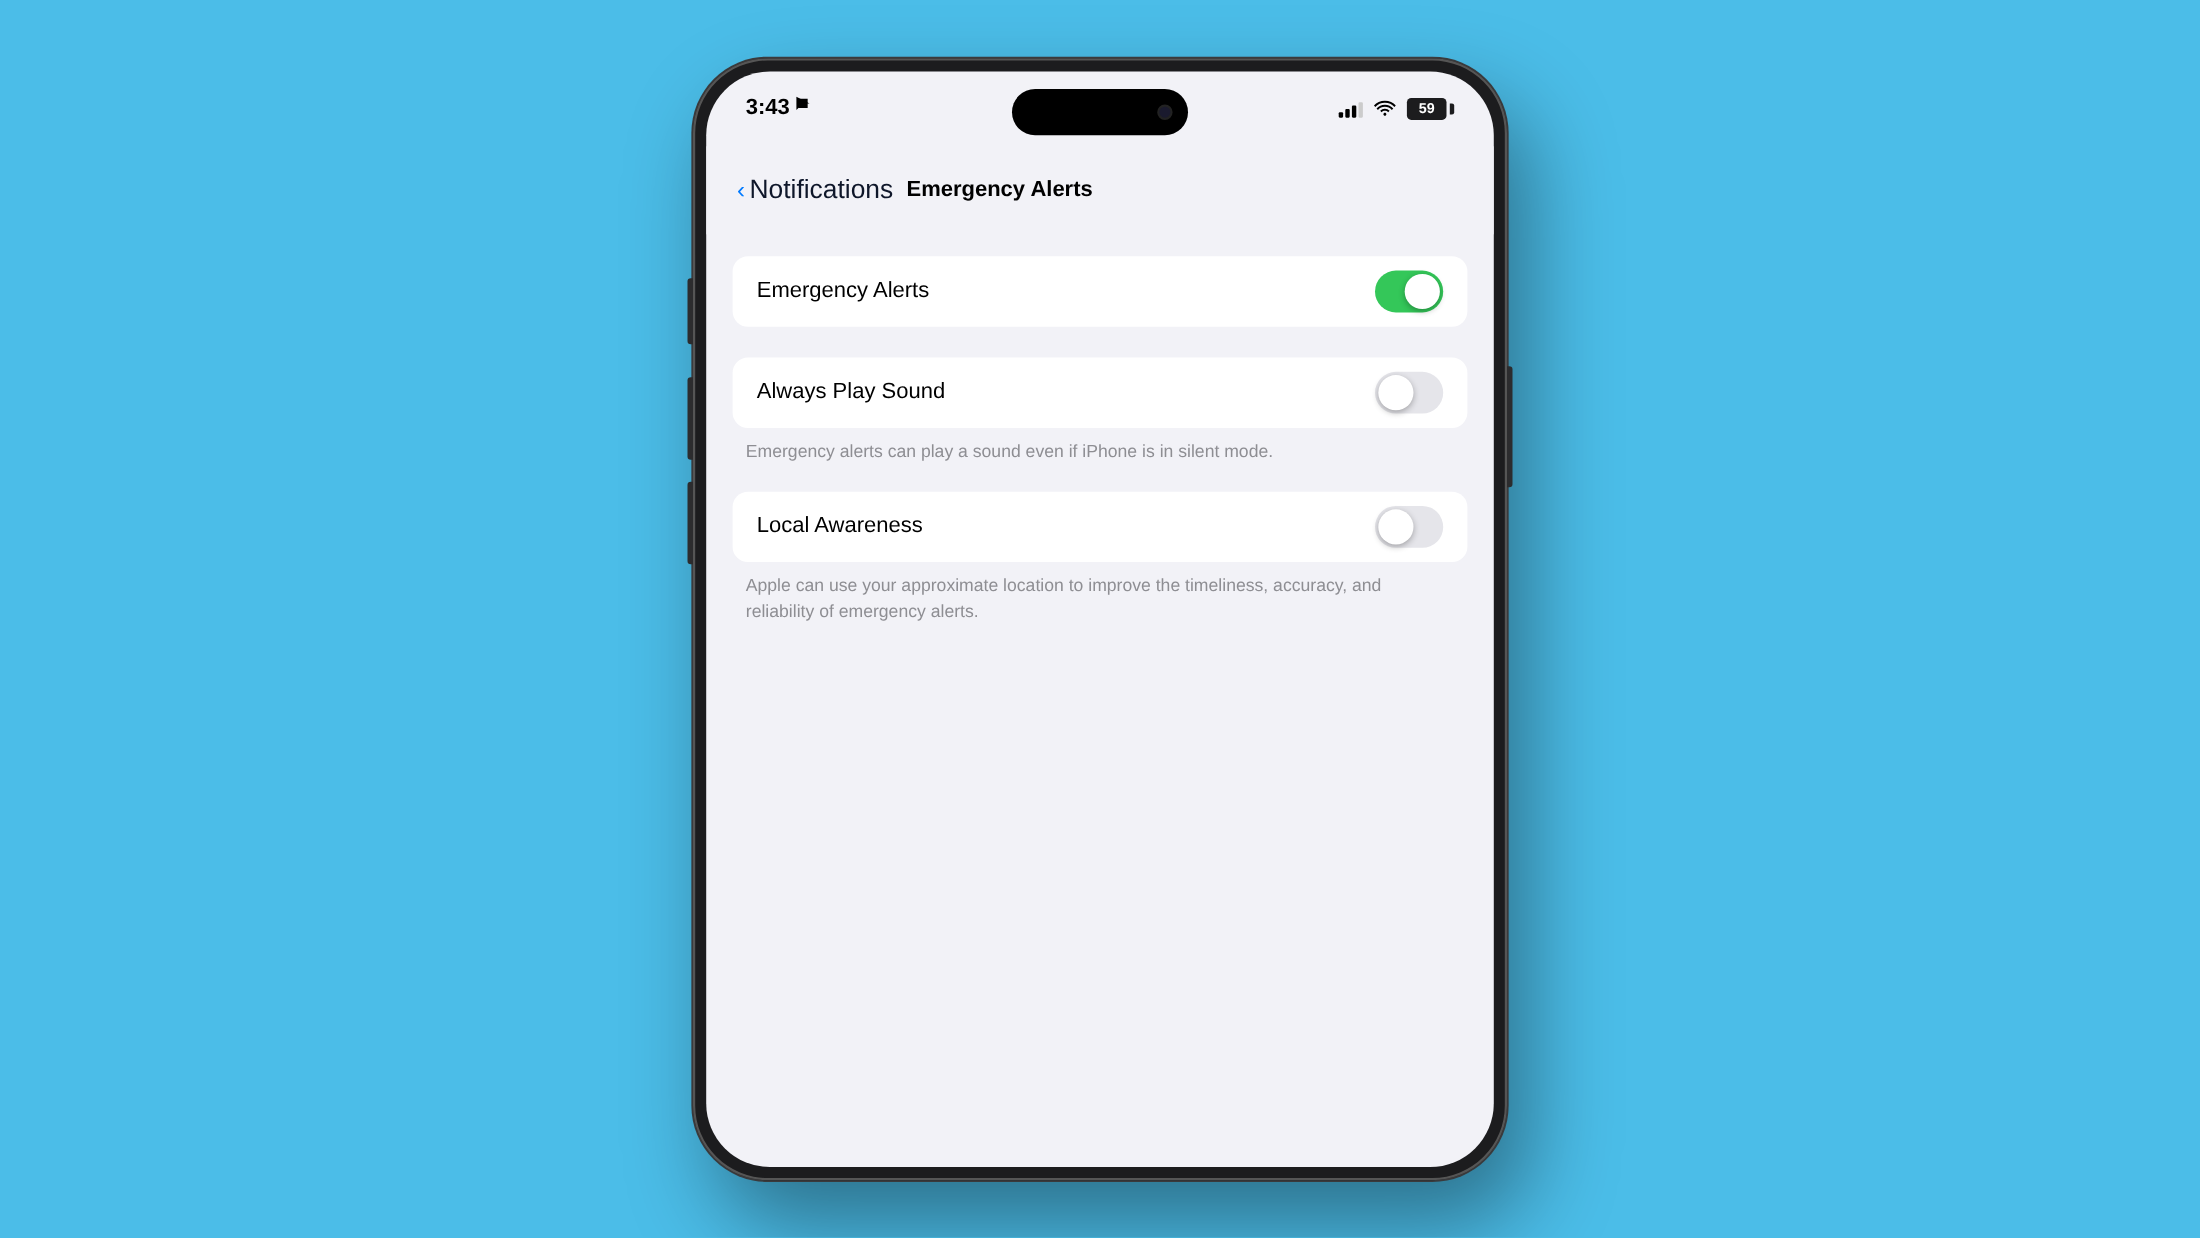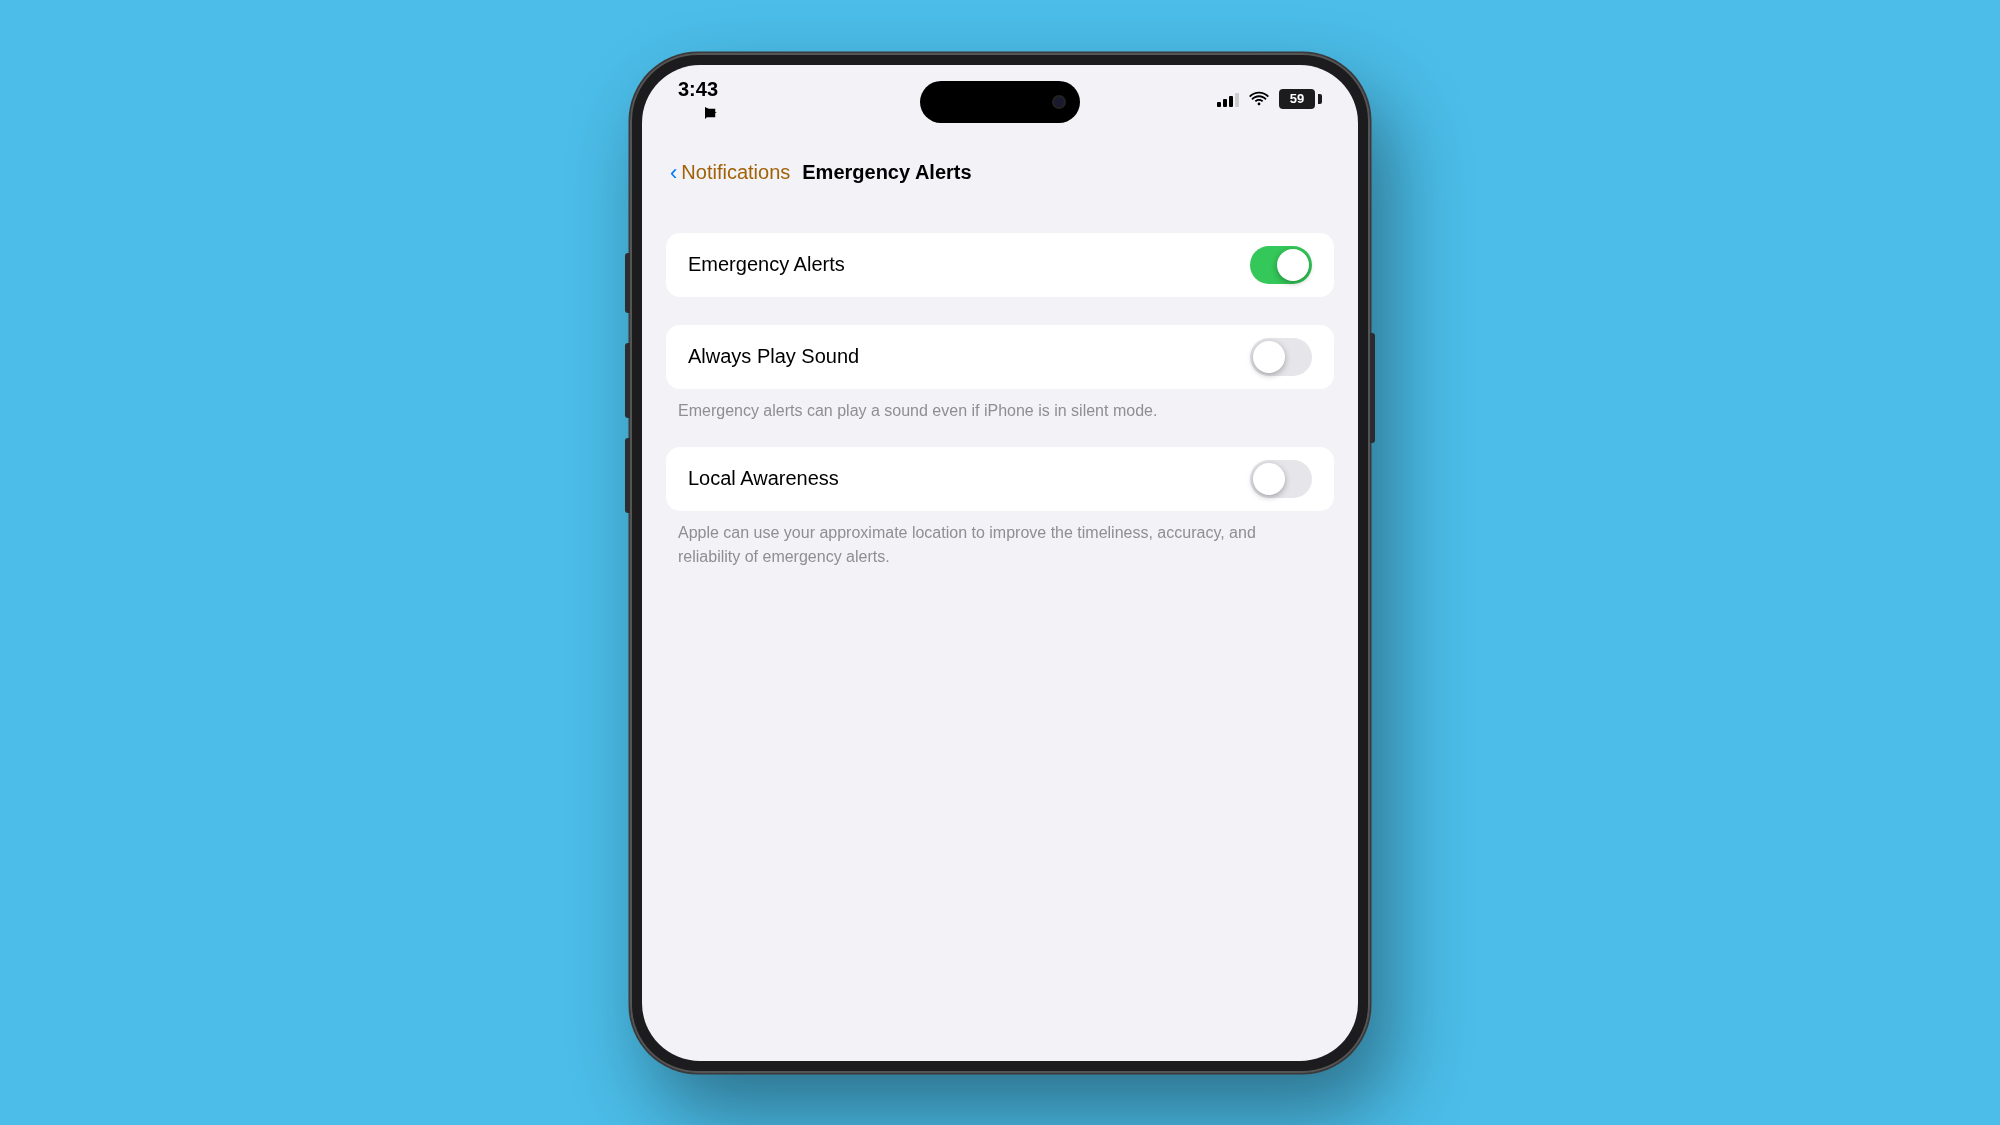--- a/index.html
+++ b/index.html
@@ -117,23 +117,22 @@
       justify-content: space-between;
       padding: 0 36px;
       z-index: 5;
     }
 
     .status-time {
       font-size: 20px;
       font-weight: 600;
       color: #000;
       display: flex;
-      align-items: flex-end;
+      align-items: flex-start;
       gap: 5px;
-      flex-direction: column;
     }
 
     .location-arrow {
       width: 14px;
       height: 14px;
       display: inline-block;
     }
 
     .status-icons {
       display: flex;
@@ -208,22 +207,22 @@
       margin-right: 12px;
     }
 
     .back-chevron {
       font-size: 22px;
       font-weight: 300;
       color: #007aff;
     }
 
     .back-label {
-      color: #a16207;
-      font-size: 20px;
+      color: #0f172a;
+      font-size: 24px;
     }
 
     .page-title {
       font-size: 20px;
       font-weight: 600;
       color: #000;
     }
 
     
     .content {

